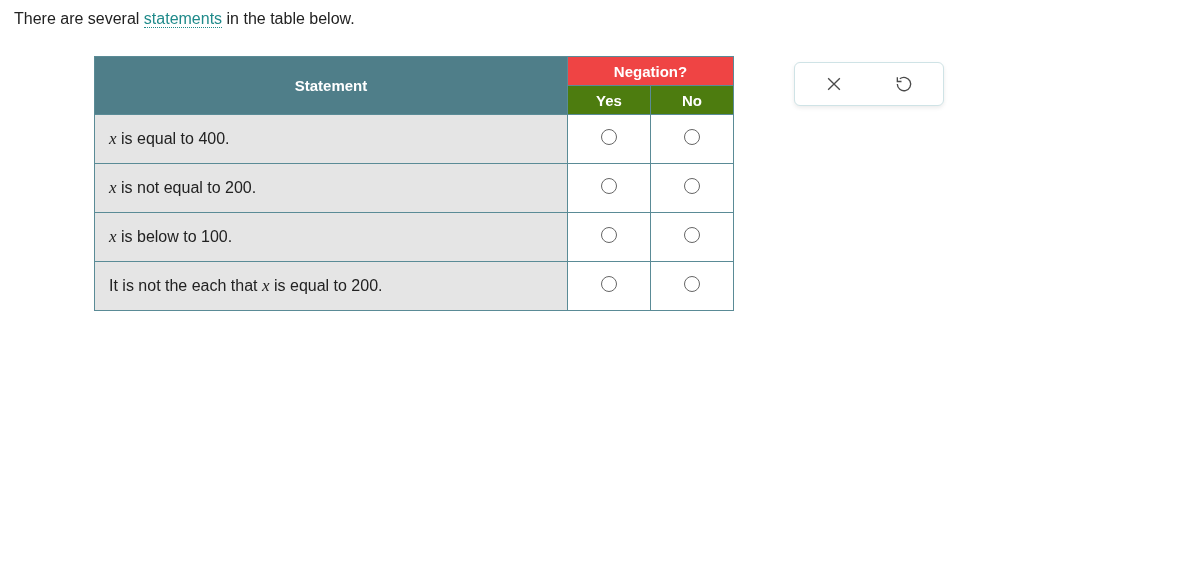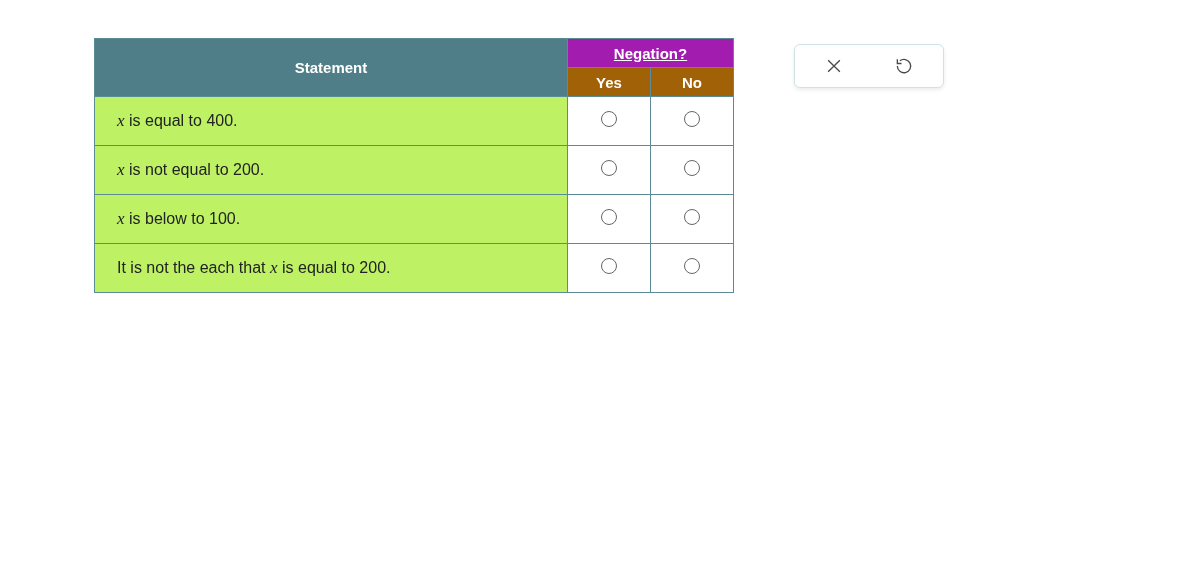--- a/index.html
+++ b/index.html
@@ -53,41 +53,40 @@
   th.header-statement {
     background: #4f7e89;
     color: #fff;
     font-weight: bold;
     text-align: center;
     width: 470px;
     height: 52px;
     font-size: 15px;
   }
   th.header-negation {
-    background: #a21caf;
+    background: #ef4444;
     color: #fff;
     font-weight: bold;
     text-align: center;
     font-size: 15px;
     height: 26px;
-    text-decoration: underline;
   }
   th.header-yesno {
-    background: #a16207;
+    background: #4d7c0f;
     color: #fff;
     font-weight: bold;
     text-align: center;
     width: 80px;
     height: 26px;
     font-size: 15px;
   }
   td.stmt-cell {
-    padding: 14px 22px;
-    font-size: 16px;
-    background: #bef264;
+    padding: 14px 14px;
+    font-size: 16px;
+    background: #e5e5e5;
   }
   td.stmt-cell .mvar {
     font-style: italic;
     font-family: "Times New Roman", Times, serif;
     font-size: 17px;
   }
   td.radio-cell {
     text-align: center;
     vertical-align: middle;
     background: #fff;
@@ -127,20 +126,23 @@
     stroke: #4a4a4a;
     stroke-width: 1.6;
     fill: none;
   }
 </style>
 </head>
 <body>
 
 <div class="container">
 
+  <p class="intro-line">
+    <span>There are several </span><span class="term-link">statements</span><span> in the table below.</span>
+  </p>
 
 
   <div class="content-row">
     <div class="table-wrap">
       <table class="negation-table">
         <thead>
           <tr>
             <th class="header-statement" rowspan="2">Statement</th>
             <th class="header-negation" colspan="2">Negation?</th>
           </tr>

